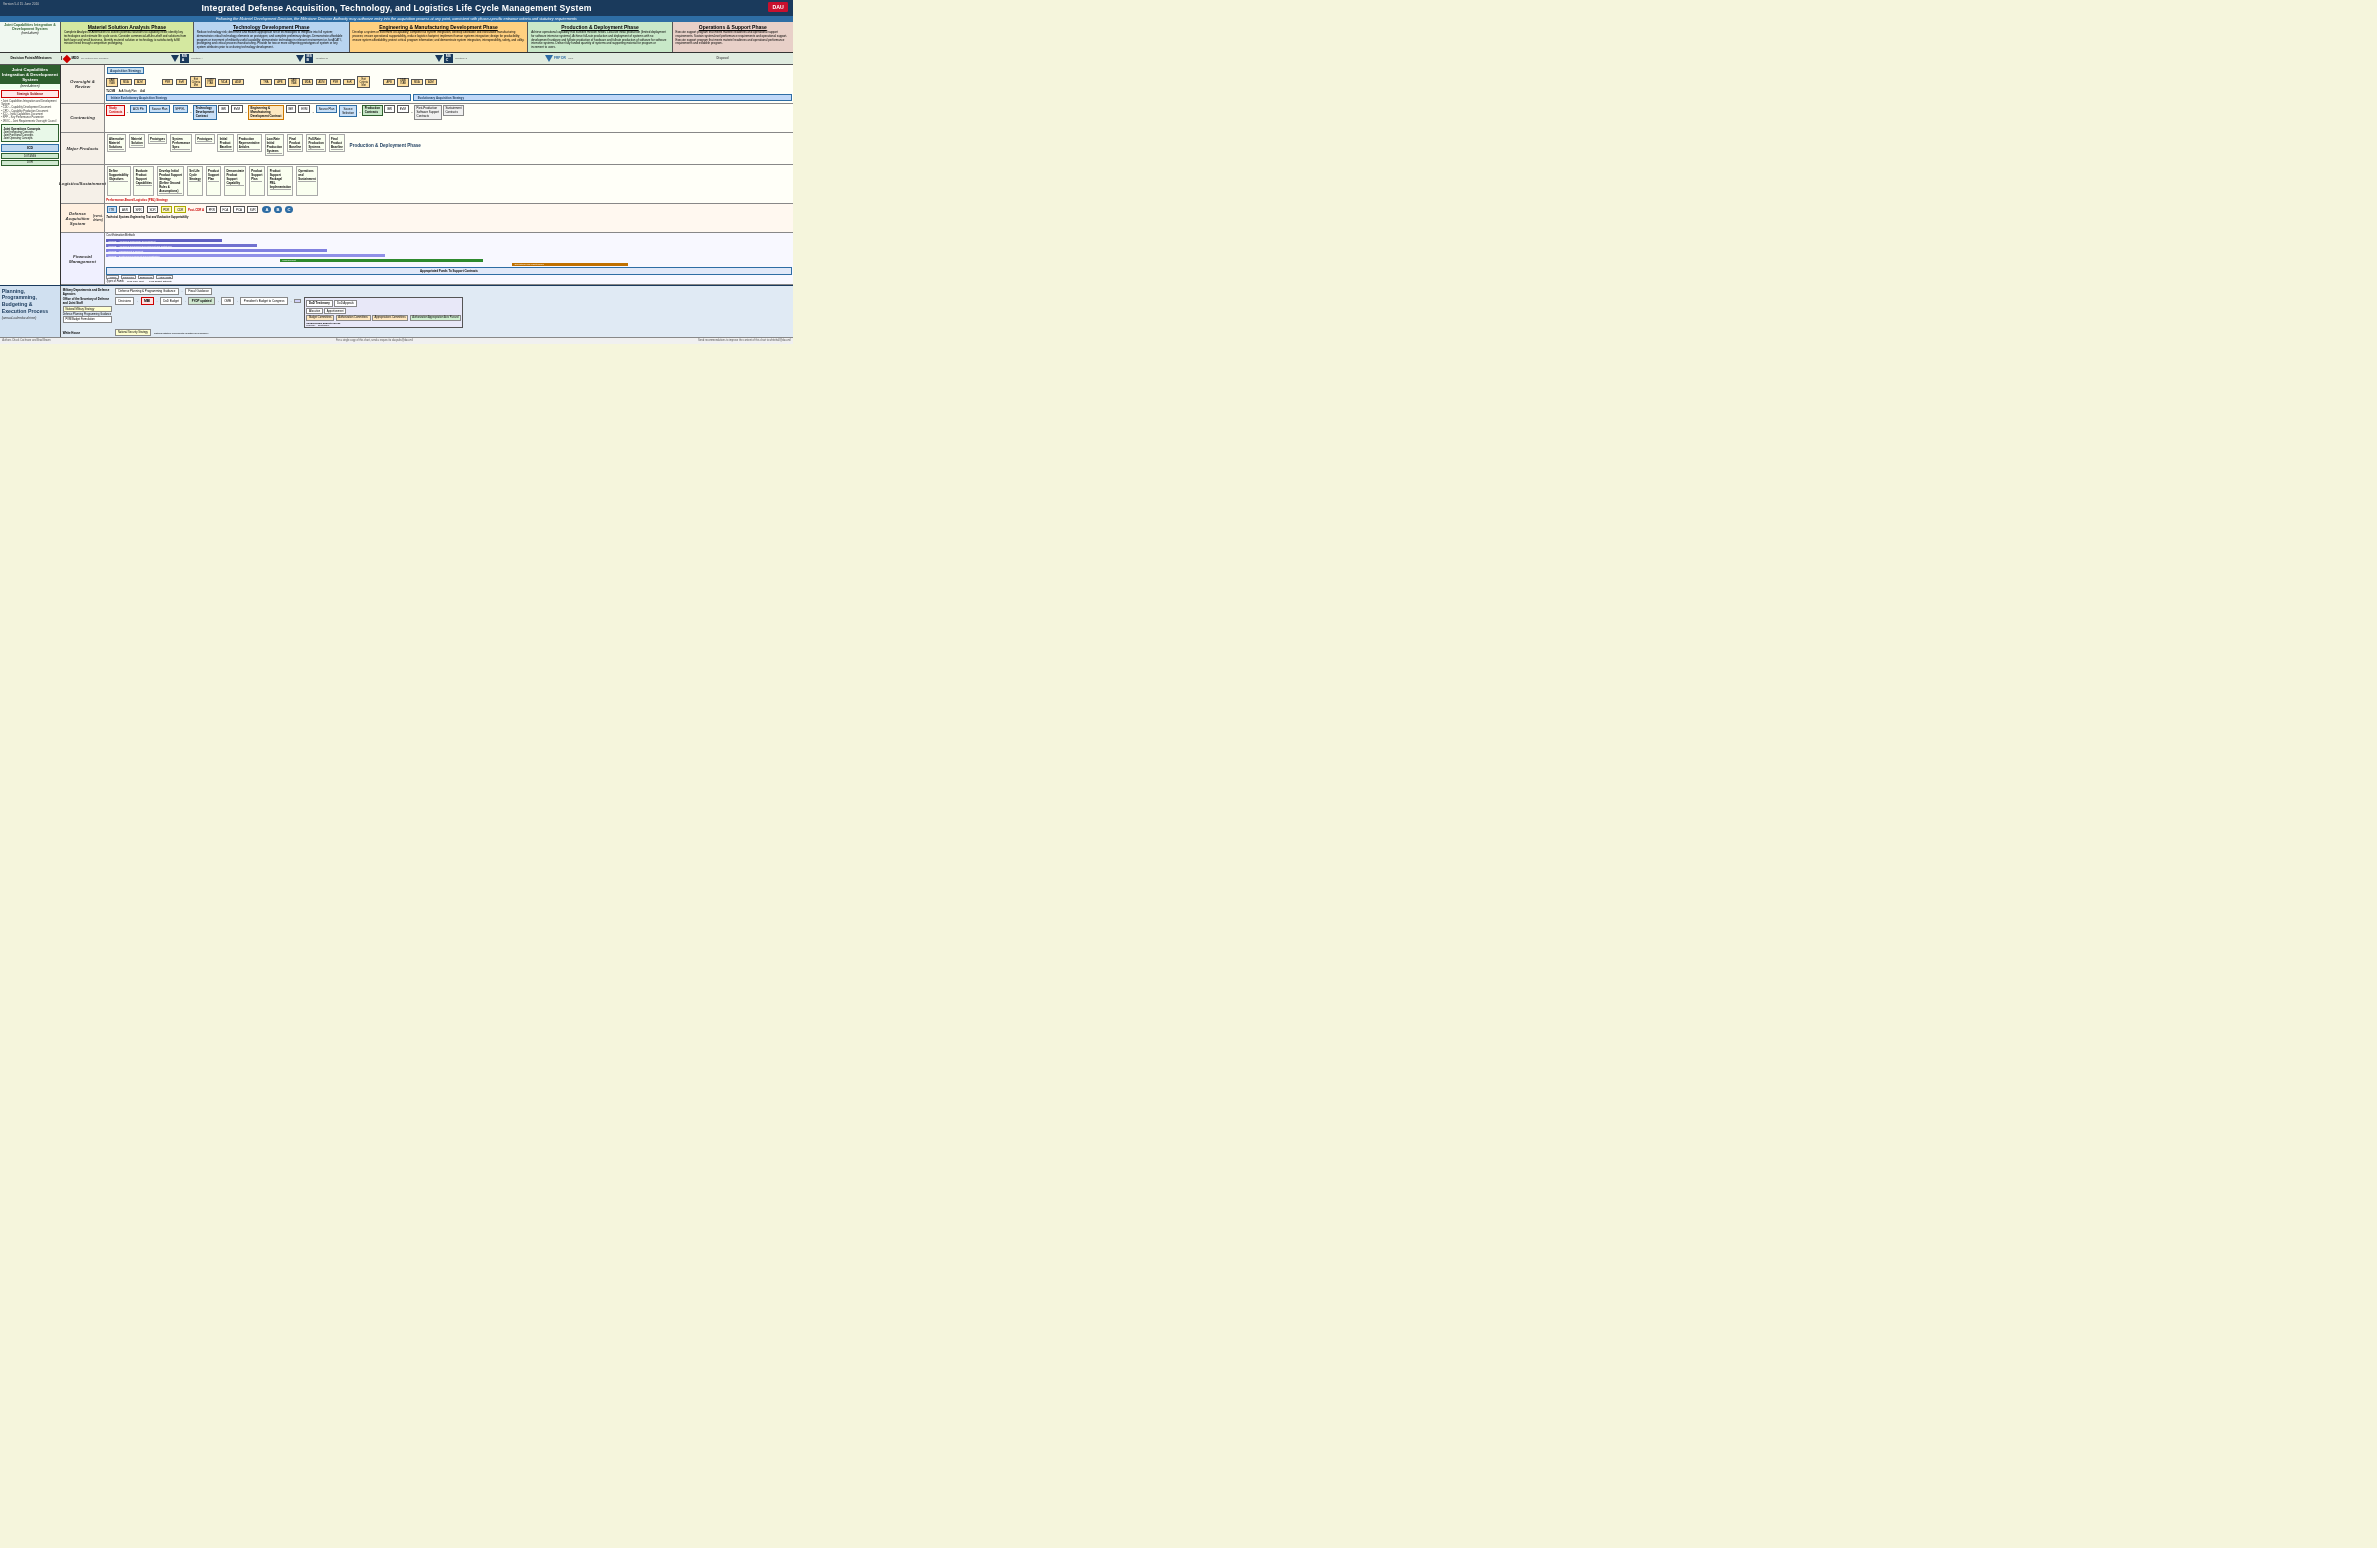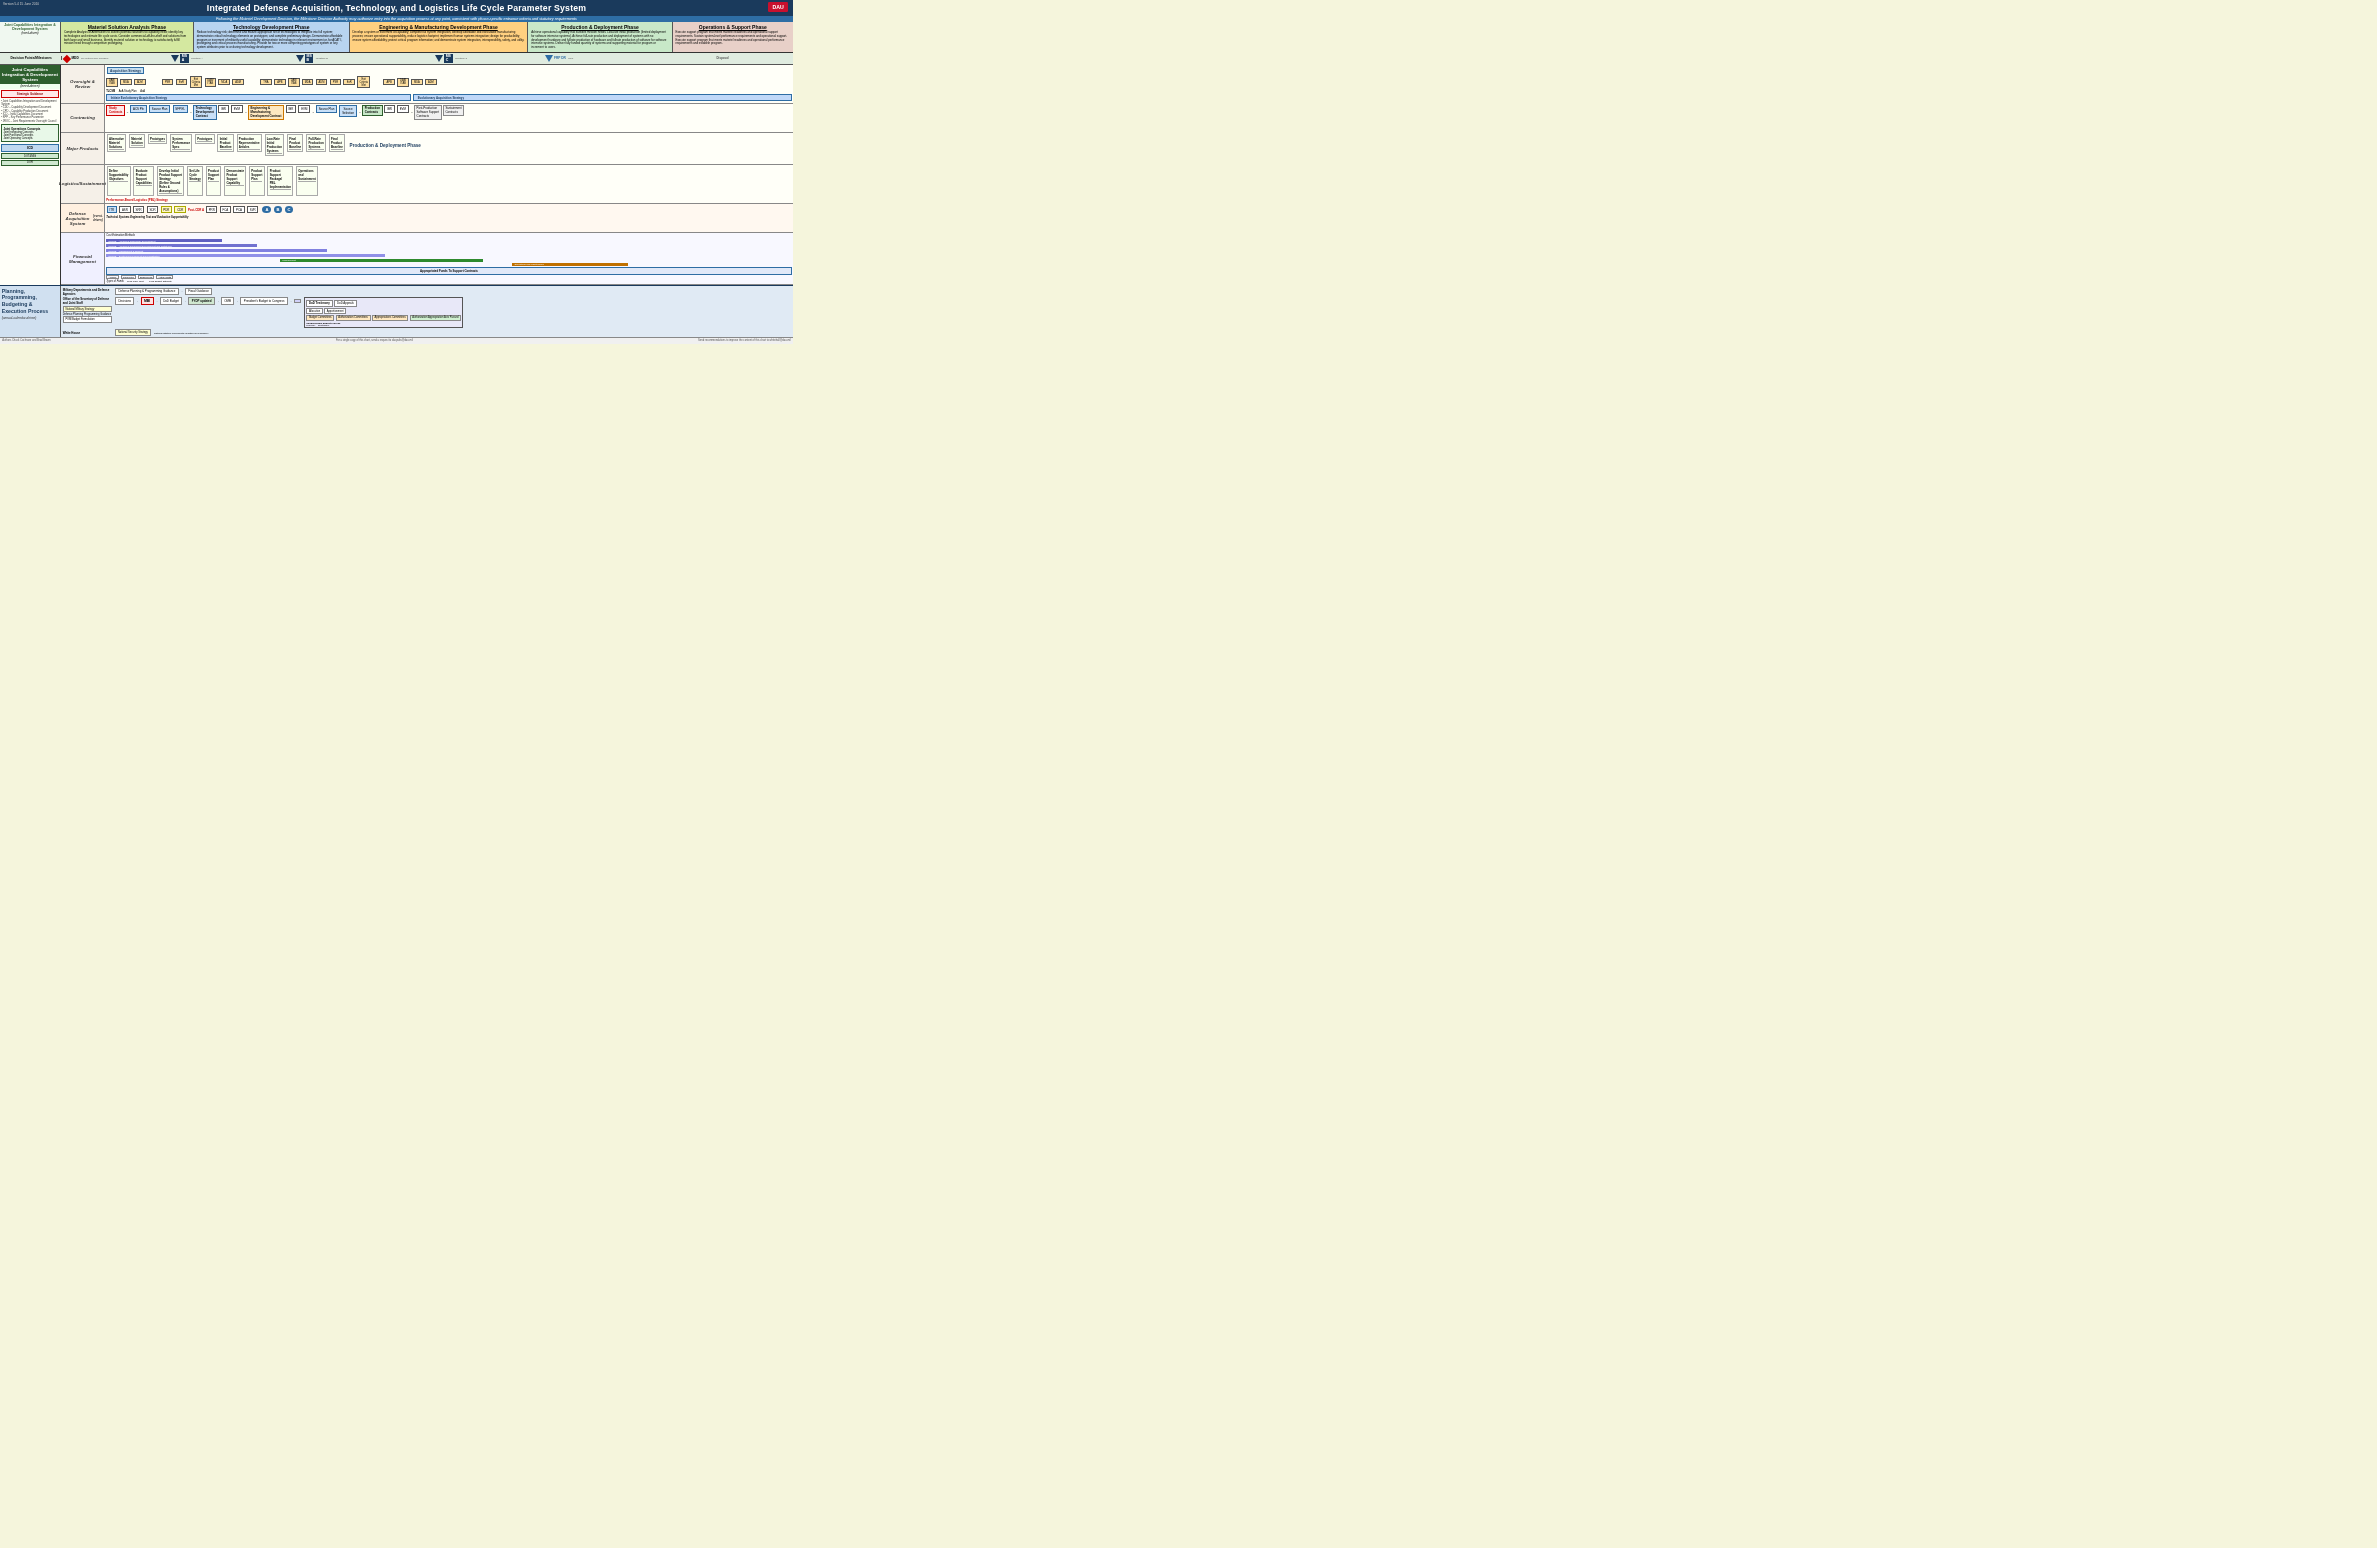--- a/index.html
+++ b/index.html
@@ -188,21 +188,21 @@
     }
   </style>
 </head>
 <body>
 
 <div class="scroll-container">
 <div class="chart-wrapper">
 
   <div class="main-title-area">
     <div style="position:absolute;top:1.7px;left:2.9px;font-size:3.2px;color:#ccc;">Version 5.4  15 June 2010</div>
-    <div class="main-title">Integrated Defense Acquisition, Technology, and Logistics Life Cycle Parameter System</div>
+    <div class="main-title">Integrated Defense Acquisition, Technology, and Logistics Life Cycle Management System</div>
     <div style="position:absolute;top:1.7px;right:4.6px;background:#c8102e;color:white;font-size:5.2px;font-weight:bold;padding:2.3px 4.6px;border-radius:1.2px;">
       <span>DAU</span>
     </div>
   </div>
   <div class="sub-header">Following the Materiel Development Decision, the Milestone Decision Authority may authorize entry into the acquisition process at any point, consistent with phase-specific entrance criteria and statutory requirements</div>
 
   <div class="top-section">
     <div style="width:61px;border-right:1.2px solid #555;padding:1.2px;background:#f0f8f0;font-size:2.9px;">
       <div style="font-size:3.5px;font-weight:bold;text-align:center;color:#2e5f2e;">Joint Capabilities Integration &amp; Development System</div>
       <div style="font-size:2.9px;text-align:center;font-style:italic;">(need-driven)</div>

